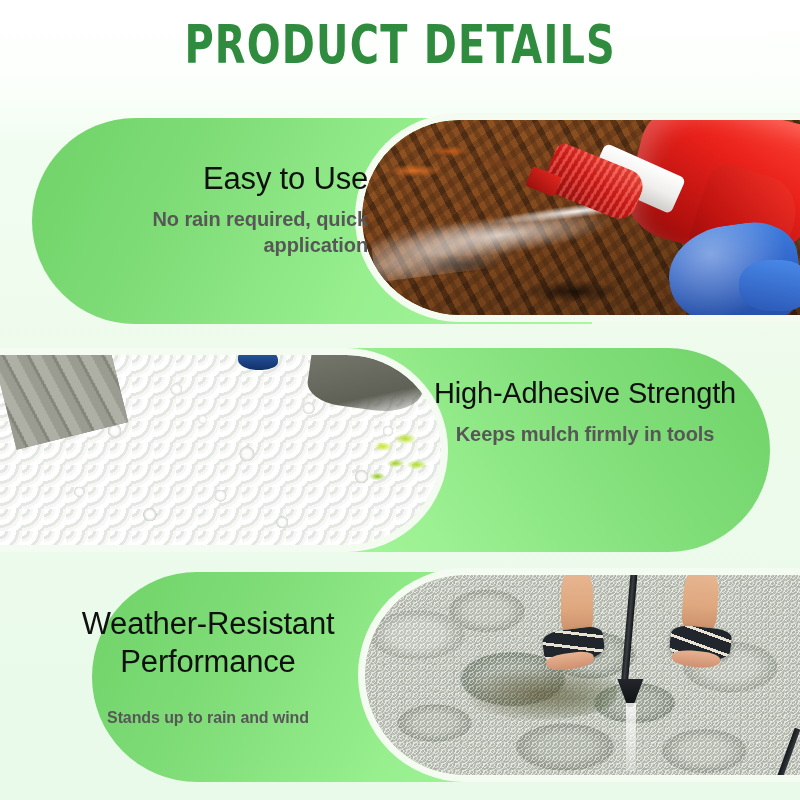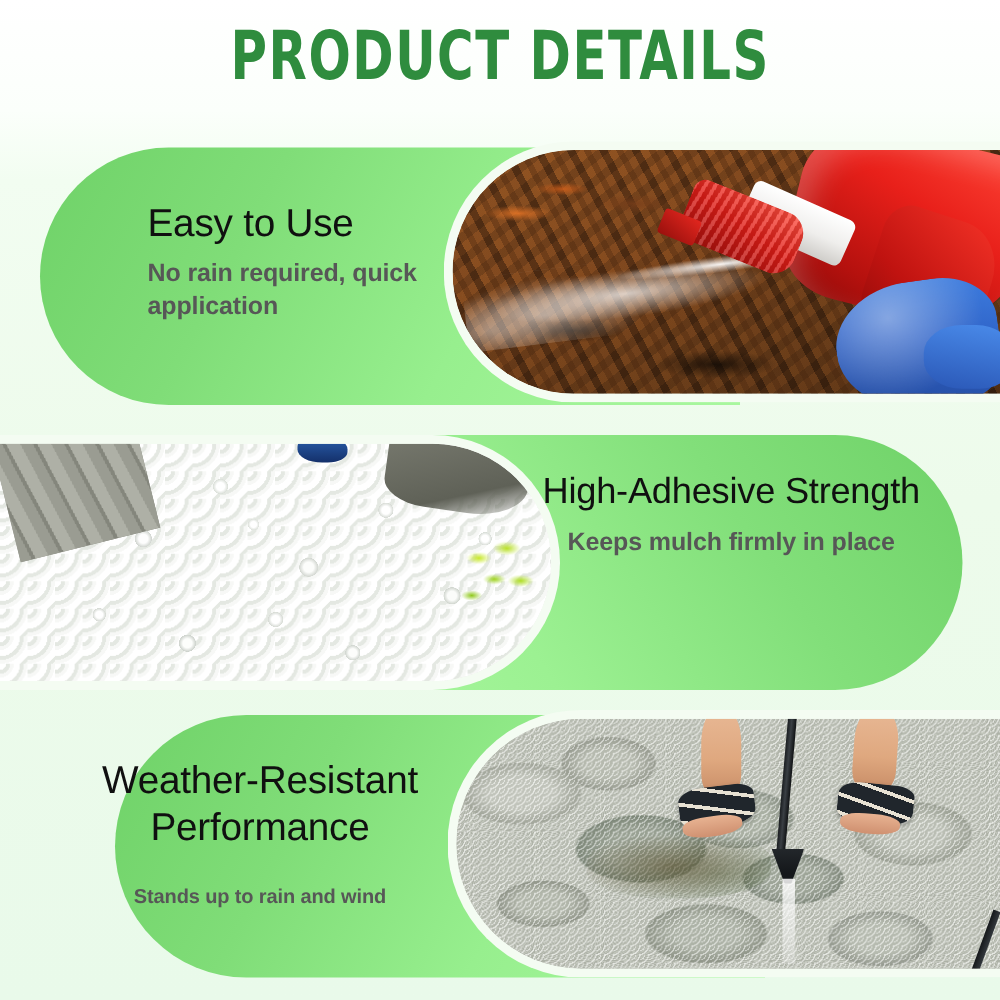--- a/index.html
+++ b/index.html
@@ -107,21 +107,21 @@
     color: #575757;
     letter-spacing: -0.1px;
   }
 
   
   #card1 .text-wrap {
     position: absolute;
     left: 118px;
     top: 160px;
     width: 250px;
-    text-align: left;
+    text-align: right;
   }
   #card1 .heading { font-size: 31px; line-height: 38px; }
   #card1 .subtext { font-size: 20px; line-height: 26px; margin-top: 8px; }
 
   
   #card2 .text-wrap {
     position: absolute;
     left: 430px;
     top: 375px;
     width: 310px;
@@ -457,21 +457,21 @@
         <div class="art-gravel"></div>
         <div class="gravel-deck"></div>
         <div class="gravel-dark-top"></div>
         <div class="gravel-blue-spot"></div>
         <div class="gravel-plant"></div>
       </div>
     </div>
 
     <div class="text-wrap">
       <p class="heading">High-Adhesive Strength</p>
-      <p class="subtext">Keeps mulch firmly in place</p>
+      <p class="subtext">Keeps mulch firmly in tools</p>
     </div>
   </div>
 
   <div class="card" id="card3" style="top:0;height:800px;">
 
     <div class="pill pill-left" style="left:92px; top:572px; width:520px; height:210px;"></div>
 
     <div class="photo photo-round-left" style="left:358px; top:568px; width:442px; height:214px;">
       <div class="photo-inner" style="border-radius:143px 0 0 143px;">
         <div class="art-stones"></div>

